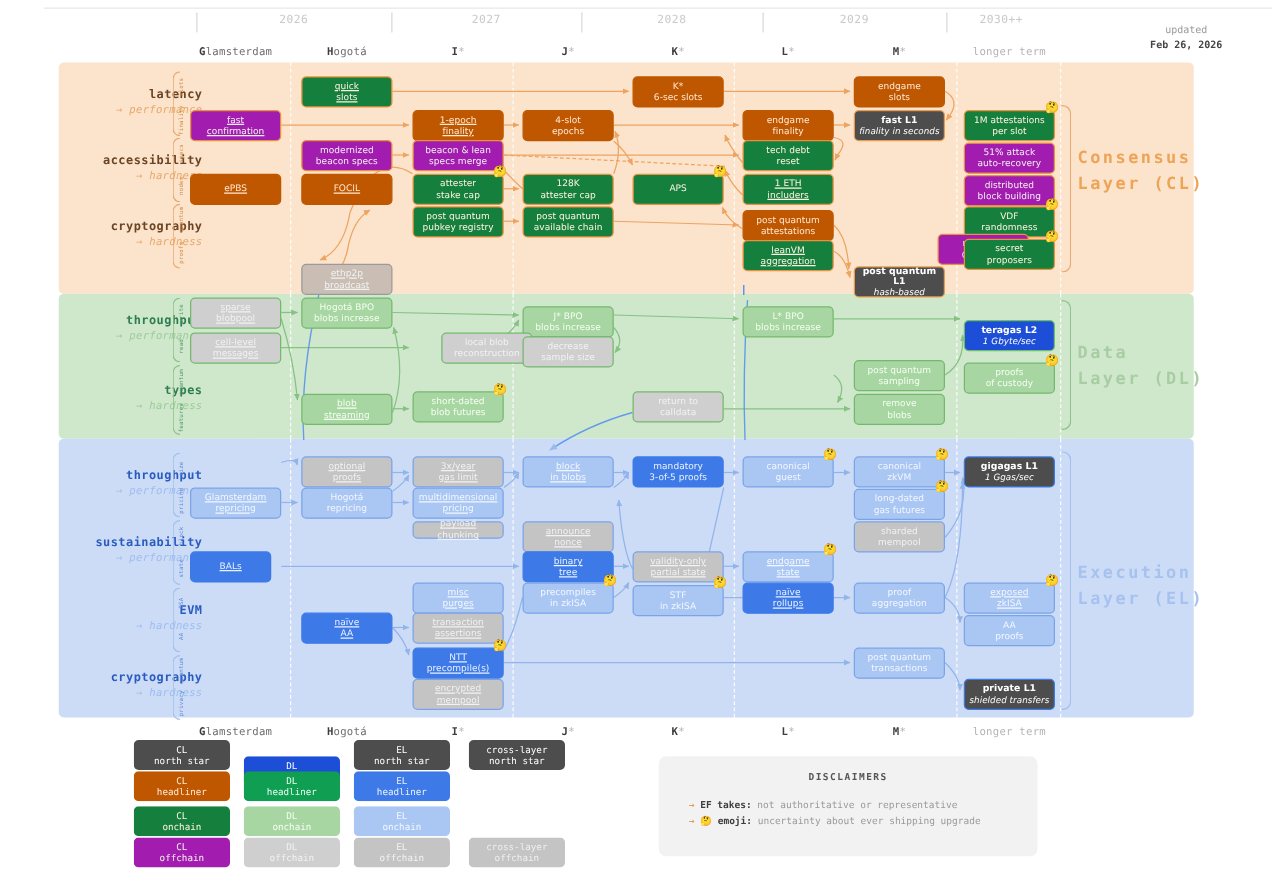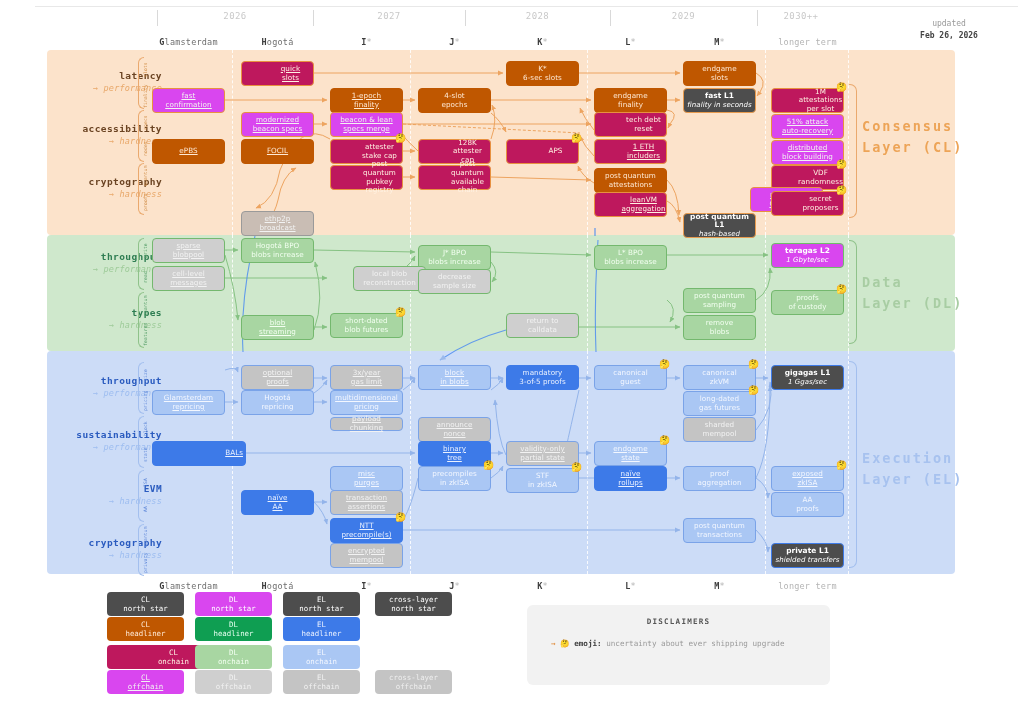--- a/index.html
+++ b/index.html
@@ -63,24 +63,24 @@
     font-family:"DejaVu Sans","Liberation Sans",sans-serif;}
   .node .l2{display:block;}
   .node.u .l1,.node.u .l2{text-decoration:underline;}
   .node.ns{font-family:"DejaVu Sans","Liberation Sans",sans-serif;}
   .node.ns .l1{font-weight:700;font-size:7.4px;}
   .node.ns .l2{font-style:italic;font-size:7px;}
 
   
   .cl-north{background:#4d4d4d;border-color:#e89b4e;color:#ffffff;}
   .cl-head{background:#bf5700;border-color:#bf5700;color:#ffe9d4;}
-  .cl-on{background:#be185d;border-color:#e8913f;color:#fff2e2;padding-left:28px;}
-  .cl-off{background:#d946ef;border-color:#e8913f;color:#f2f2f2;text-decoration:underline;}
-  
-  .dl-north{background:#d946ef;border-color:#6fbd6a;color:#ffffff;}
+  .cl-on{background:#15803d;border-color:#e8913f;color:#fff2e2;}
+  .cl-off{background:#a21caf;border-color:#e8913f;color:#f2f2f2;}
+  
+  .dl-north{background:#1d4ed8;border-color:#6fbd6a;color:#ffffff;margin-top:13px;}
   .dl-head{background:#0f9e52;border-color:#0f9e52;color:#e6fff0;}
   .dl-on{background:#a8d6a2;border-color:#74b86e;color:#f3fff1;}
   .dl-off{background:#cfcfcf;border-color:#74b86e;color:#f2f2f2;}
   
   .el-north{background:#4d4d4d;border-color:#3d7ae8;color:#ffffff;}
   .el-head{background:#3d7ae8;border-color:#3d7ae8;color:#eaf1ff;}
   .el-on{background:#aac7f4;border-color:#7aa3e8;color:#f3f7ff;}
   .el-off{background:#c4c4c4;border-color:#7aa3e8;color:#f2f2f2;}
   
   .x-north{background:#4d4d4d;border-color:#4d4d4d;color:#ffffff;}
@@ -566,21 +566,21 @@
         <span class="l2">chunking</span>
       </div>
       <div class="node el-off u" style="left: 418px; top: 417px; width: 73px; height: 25px;">
         <span class="l1">announce</span>
         <span class="l2">nonce</span>
       </div>
       <div class="node el-off" style="left: 683px; top: 417px; width: 73px; height: 25px;">
         <span class="l1">sharded</span>
         <span class="l2">mempool</span>
       </div>
-      <div class="node el-head u" style="left: 152px; top: 441px; width: 94px; height: 25px; align-items: flex-end;">
+      <div class="node el-head u" style="left: 152px; top: 441px; width: 65px; height: 25px;">
         <span class="l1">BALs</span>
       </div>
       <div class="node el-head u" style="left: 418px; top: 441px; width: 73px; height: 25px; text-align: right;">
         <span class="l1">binary</span>
         <span class="l2">tree</span>
       </div>
       <div class="node el-off u" style="left: 506px; top: 441px; width: 73px; height: 25px;">
         <span class="l1">validity-only</span>
         <span class="l2">partial state</span>
       </div>
@@ -717,17 +717,18 @@
       </div>
       <div class="lg x-off" style="left: 375px; top: 670px; width: 75px; height: 22px;">
         <div>cross-layer</div>
         <div>offchain</div>
       </div>
     </div>
 
   <div class="disc" style="left:527px;top:605px;width:303px;height:80px;">
     <div class="disc-t" style="top:12px;">DISCLAIMERS</div>
     <div id="disc-lines" style="position:absolute;left:24px;top:32px;">
+        <div class="disc-l" style="position: relative;"><span class="arw">→</span> <b>EF takes:</b> not authoritative or representative</div>
         <div class="disc-l" style="position: relative;"><span class="arw">→</span> <b>🤔 emoji:</b> uncertainty about ever shipping upgrade</div>
       </div>
   </div>
 
 </div>
 
 </body></html>

